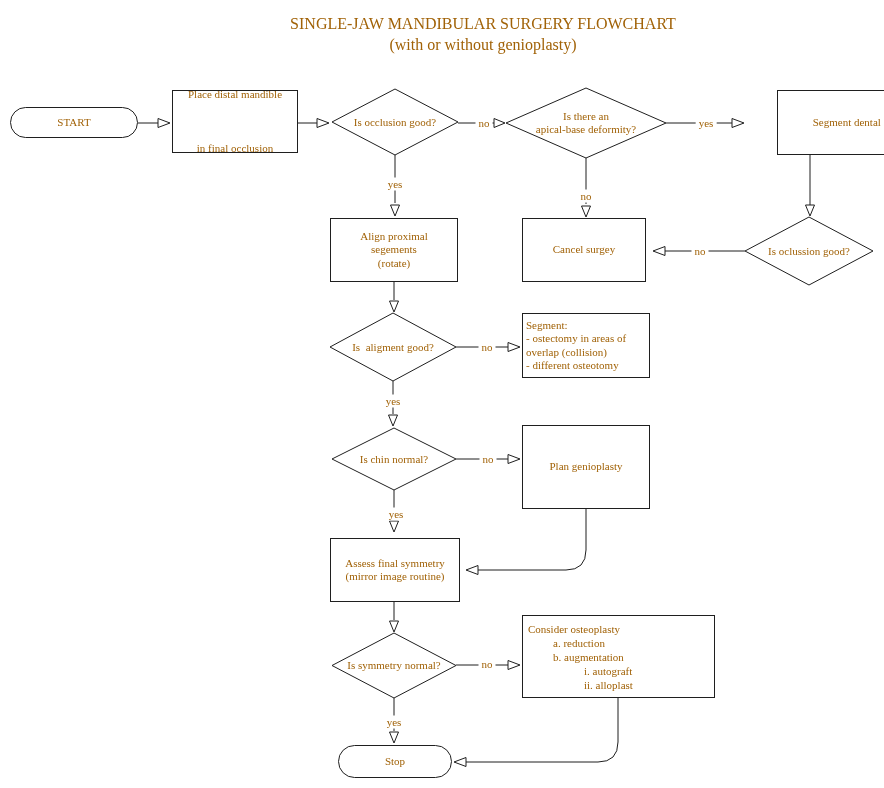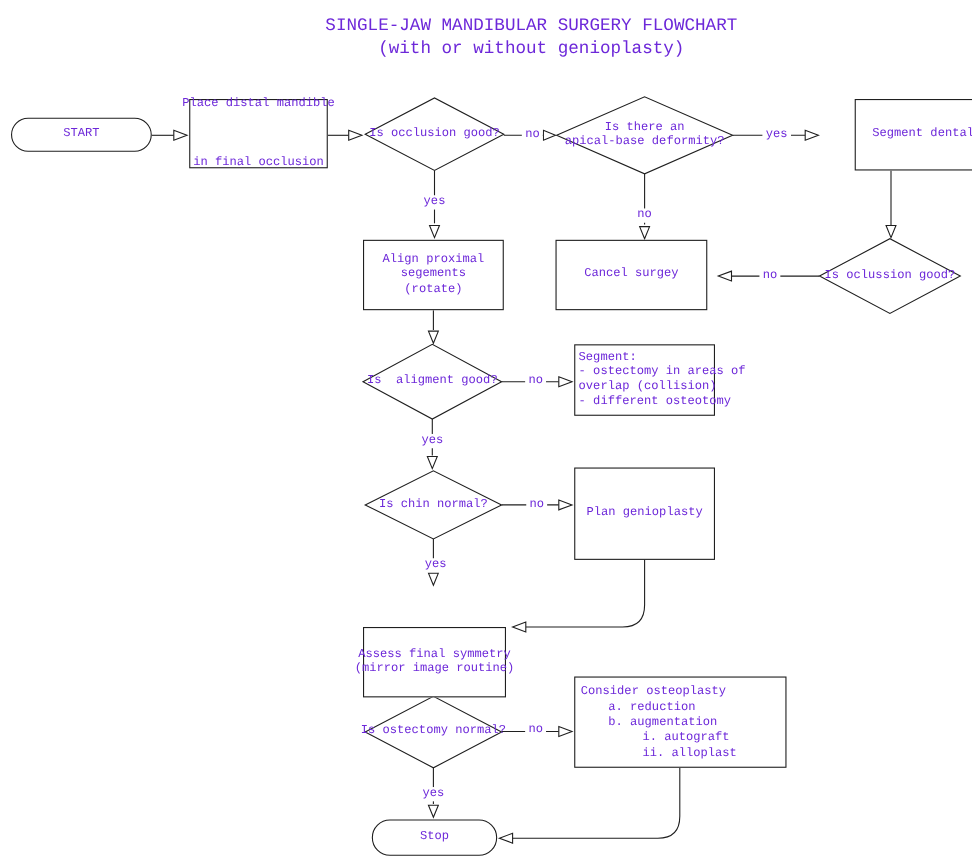--- a/index.html
+++ b/index.html
@@ -1,17 +1,17 @@
 <!DOCTYPE html>
 <html><head>
 <meta charset="utf-8">
 <style>
   html,body{margin:0;padding:0;background:#ffffff;}
   .canvas{position:relative;width:884px;height:788px;background:#ffffff;
-          font-family:Liberation Mono, monospace;color:#6d28d9;overflow:hidden;}
+          font-family:Liberation Serif, serif;color:#a16207;overflow:hidden;}
   .title{position:absolute;left:483px;top:13px;transform:translateX(-50%);
          text-align:center;white-space:nowrap;}
   .title .t1{font-size:16px;line-height:21px;}
   .title .t2{font-size:16px;line-height:21px;}
   svg.wires{position:absolute;left:0;top:0;}
   .node{position:absolute;box-sizing:border-box;border:1px solid #1f1f1f;background:#fff;
         display:flex;flex-direction:column;align-items:center;justify-content:center;
         font-size:11px;line-height:13.5px;text-align:center;}
   .node .line{white-space:pre;}
   .oval{border-radius:999px;}
@@ -126,42 +126,42 @@
 
   <div class="node" style="left:172px;top:90px;width:126px;height:63px;gap:41px;">
     <div class="line">Place distal mandible</div>
     <div class="line">in final occlusion</div>
   </div>
 
   <div class="node" style="left:777px;top:90px;width:132px;height:65px;padding-left:32px;">
     <div class="line">Segment dental  arch</div>
   </div>
 
-  <div class="node" style="left:505px;top:218px;width:138px;height:64px;">
+  <div class="node" style="left:522px;top:218px;width:124px;height:64px;">
     <div class="line">Cancel surgey</div>
   </div>
 
   <div class="node" style="left:330px;top:218px;width:128px;height:64px;">
     <div class="line">Align proximal</div>
     <div class="line">segements</div>
     <div class="line">(rotate)</div>
   </div>
 
   <div class="node la" style="left:522px;top:313px;width:128px;height:65px;">
     <div class="line">Segment:</div>
     <div class="line">- ostectomy in areas of</div>
     <div class="line">overlap (collision)</div>
     <div class="line">- different osteotomy</div>
   </div>
 
   <div class="node" style="left:522px;top:425px;width:128px;height:84px;">
     <div class="line">Plan genioplasty</div>
   </div>
 
-  <div class="node" style="left:330px;top:538px;width:130px;height:64px;margin-top:32px;">
+  <div class="node" style="left:330px;top:538px;width:130px;height:64px;">
     <div class="line">Assess final symmetry</div>
     <div class="line">(mirror image routine)</div>
   </div>
 
   <div class="node la2" style="left:522px;top:615px;width:193px;height:83px;">
     <div class="line">Consider osteoplasty</div>
     <div class="line ind1">a. reduction</div>
     <div class="line ind1">b. augmentation</div>
     <div class="line ind2">i. autograft</div>
     <div class="line ind2">ii. alloplast</div>
@@ -181,21 +181,21 @@
   <div class="dtext" style="left:809px;top:251px;">
     <div class="line">Is oclussion good?</div>
   </div>
   <div class="dtext" style="left:393px;top:347px;">
     <div class="line">Is  aligment good?</div>
   </div>
   <div class="dtext" style="left:394px;top:459px;">
     <div class="line">Is chin normal?</div>
   </div>
   <div class="dtext" style="left:394px;top:665px;">
-    <div class="line">Is ostectomy normal?</div>
+    <div class="line">Is symmetry normal?</div>
   </div>
 
   <span class="elabel" style="left:395px;top:184px;">yes</span>
   <span class="elabel" style="left:484px;top:123px;">no</span>
   <span class="elabel" style="left:706px;top:123px;">yes</span>
   <span class="elabel" style="left:586px;top:196px;">no</span>
   <span class="elabel" style="left:700px;top:251px;">no</span>
   <span class="elabel" style="left:487px;top:347px;">no</span>
   <span class="elabel" style="left:393px;top:401px;">yes</span>
   <span class="elabel" style="left:488px;top:459px;">no</span>

